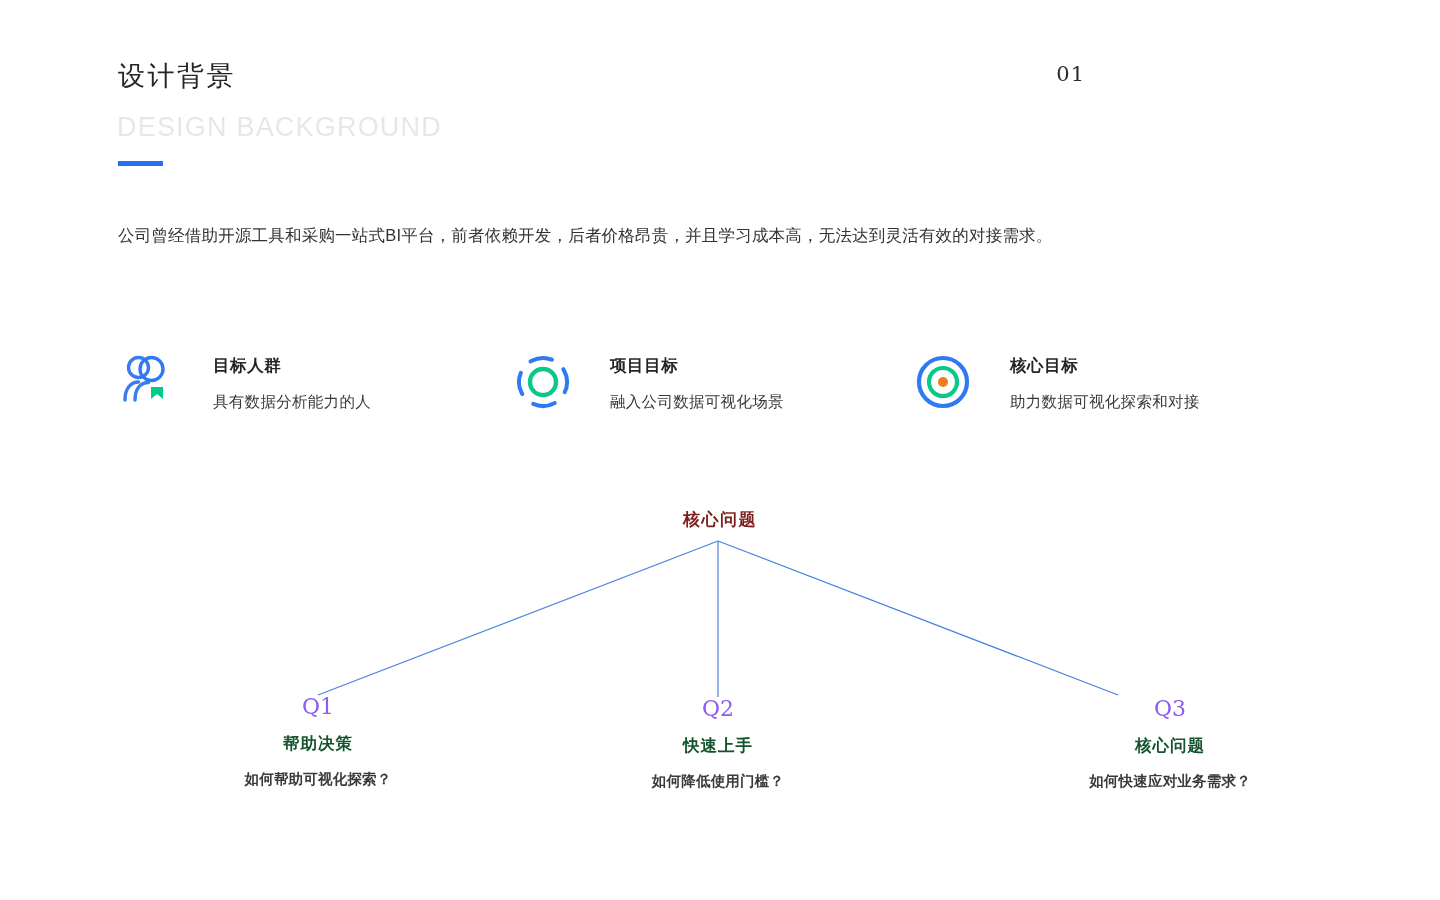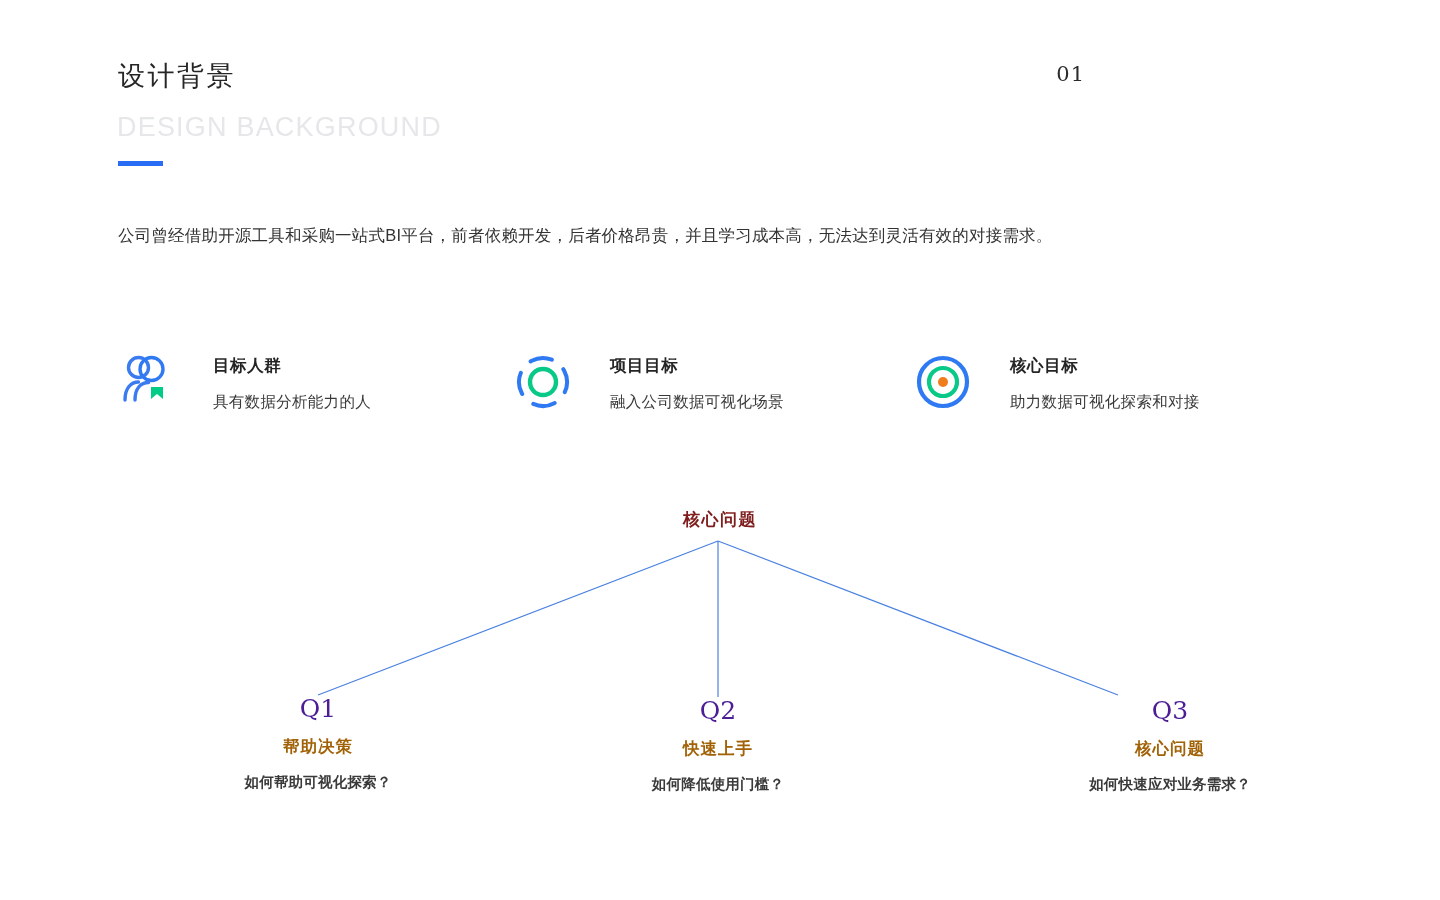--- a/index.html
+++ b/index.html
@@ -147,31 +147,31 @@
   }
   .diagram-node {
     position: absolute;
     text-align: center;
   }
   .diagram-node[data-index="0"] { left: 178px; top: 206px; width: 280px; }
   .diagram-node[data-index="1"] { left: 578px; top: 208px; width: 280px; }
   .diagram-node[data-index="2"] { left: 1030px; top: 208px; width: 280px; }
 
   .node-code {
-    font-size: 25px;
-    font-weight: 400;
-    color: #4c1d95;
+    font-size: 22px;
+    font-weight: 400;
+    color: #8b5cf6;
     font-family: "DejaVu Serif", "Liberation Serif", serif;
     line-height: 1;
   }
   .node-title {
     margin-top: 16px;
     font-size: 16.5px;
     font-weight: bold;
-    color: #a16207;
+    color: #14532d;
     letter-spacing: 1px;
     line-height: 1.2;
   }
   .node-desc {
     margin-top: 17px;
     font-size: 14.5px;
     font-weight: 700;
     color: #3a3a3a;
     letter-spacing: 0.2px;
     line-height: 1.2;

